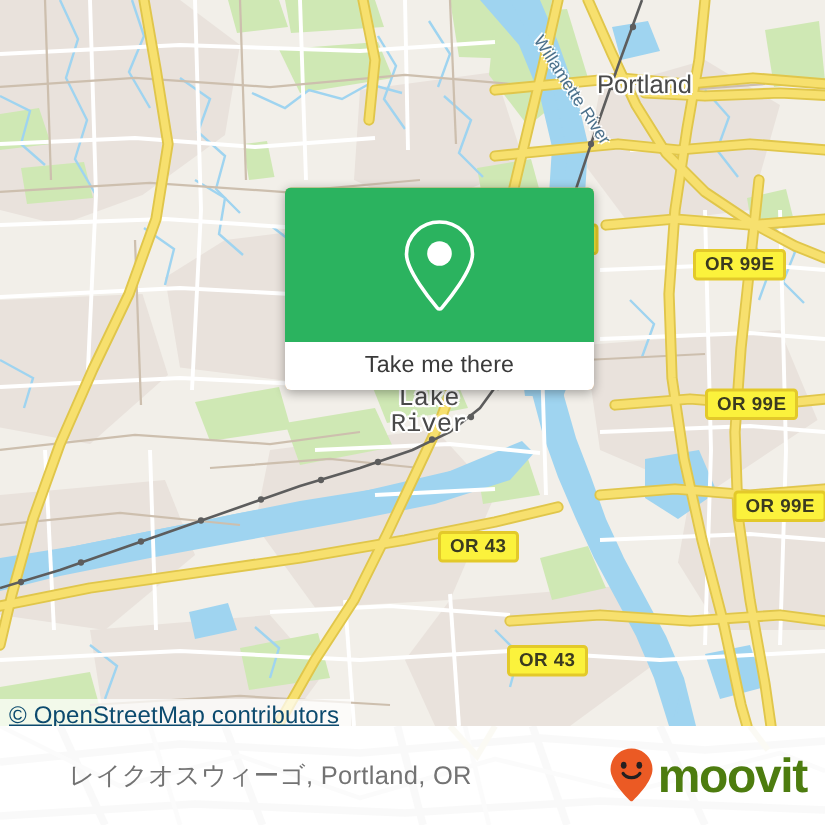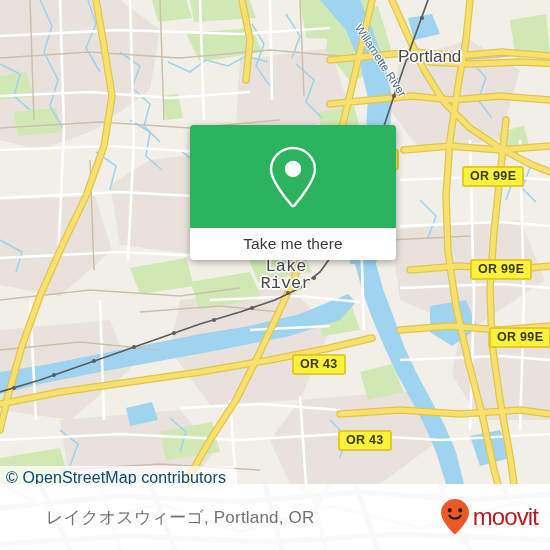--- a/index.html
+++ b/index.html
@@ -146,23 +146,23 @@
   }
   #brand {
     position: absolute;
     right: 12px; top: 50%;
     transform: translateY(-50%);
     display: flex;
     align-items: center;
     gap: 3px;
   }
   #brand-text {
-    font-size: 24px;
-    font-weight: normal;
-    color: #b91c1c;
+    font-size: 32px;
+    font-weight: bold;
+    color: #4d7c0f;
     letter-spacing: -0.9px;
     line-height: 34px;
   }
 </style>
 </head>
 <body>
 
 <div id="app">
 
   <div id="map">

